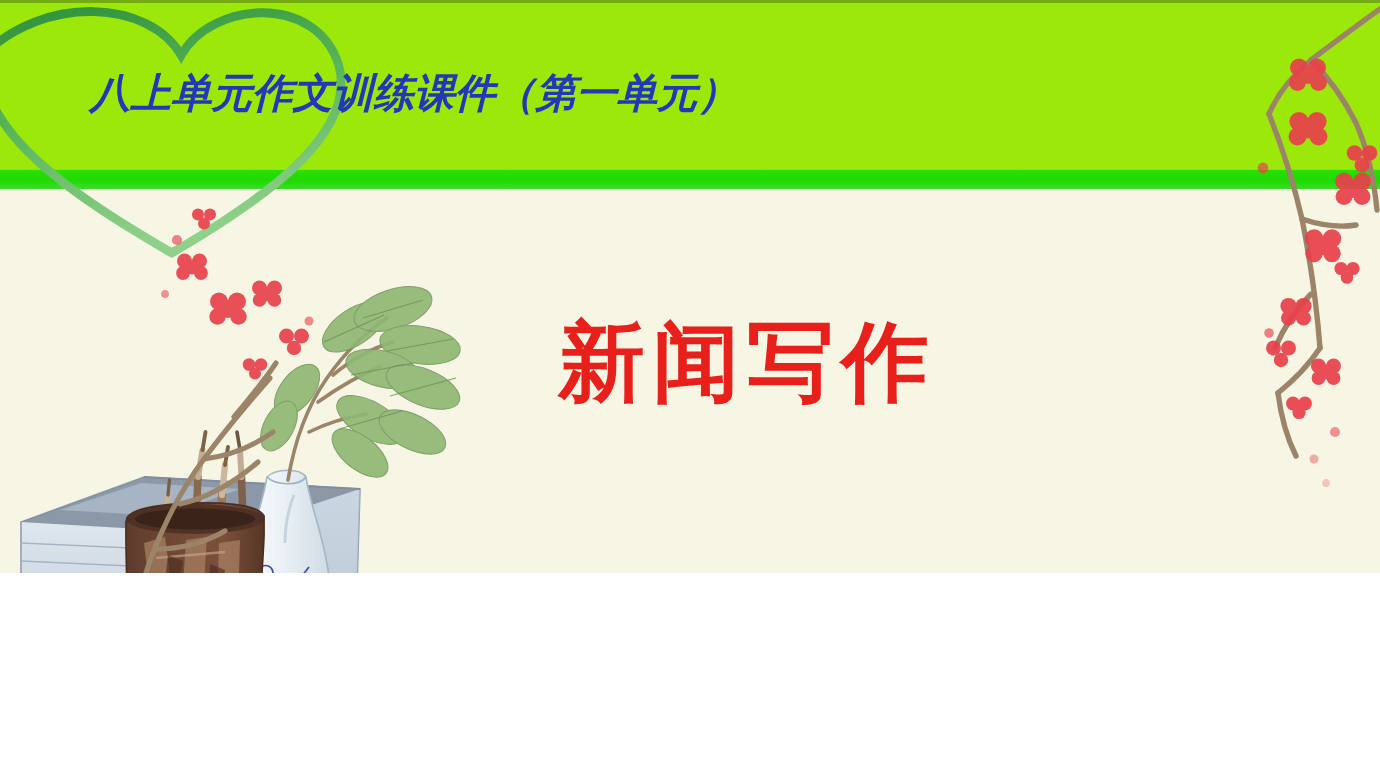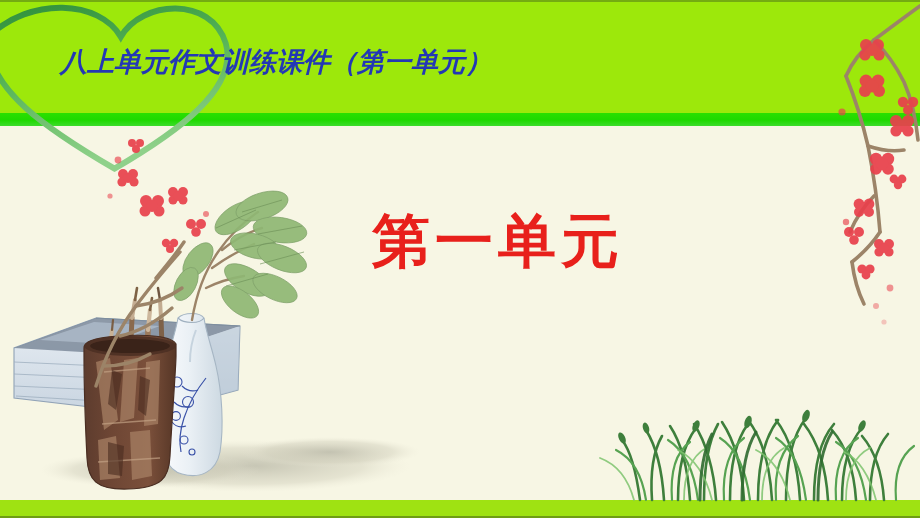--- a/index.html
+++ b/index.html
@@ -3,21 +3,21 @@
 <meta charset="utf-8">
 <style>
   html, body {
     margin: 0;
     padding: 0;
     background: #ffffff;
   }
   #slide {
     position: relative;
     width: 920px;
-    height: 518px;
+    height: 382px;
     overflow: hidden;
     background: #f7f6e4;
     font-family: "Liberation Sans", sans-serif;
   }
   
   .band-header {
     position: absolute;
     left: 0; top: 0;
     width: 920px; height: 113px;
     background: #9de80b;
@@ -453,15 +453,15 @@
         <circle cx="846" cy="222" r="3.2" opacity="0.7"></circle>
         <circle cx="890" cy="288" r="3.4" opacity="0.6"></circle>
         <circle cx="876" cy="306" r="3" opacity="0.45"></circle>
         <circle cx="884" cy="322" r="2.6" opacity="0.3"></circle>
       </g>
     </g>
   </svg>
 
   <div class="slide-header-title">八上单元作文训练课件（第一单元）</div>
 
-  <div class="slide-main-title">第一单元</div>
+  <div class="slide-main-title">新闻写作</div>
 
 </div>
 
 </body></html>

